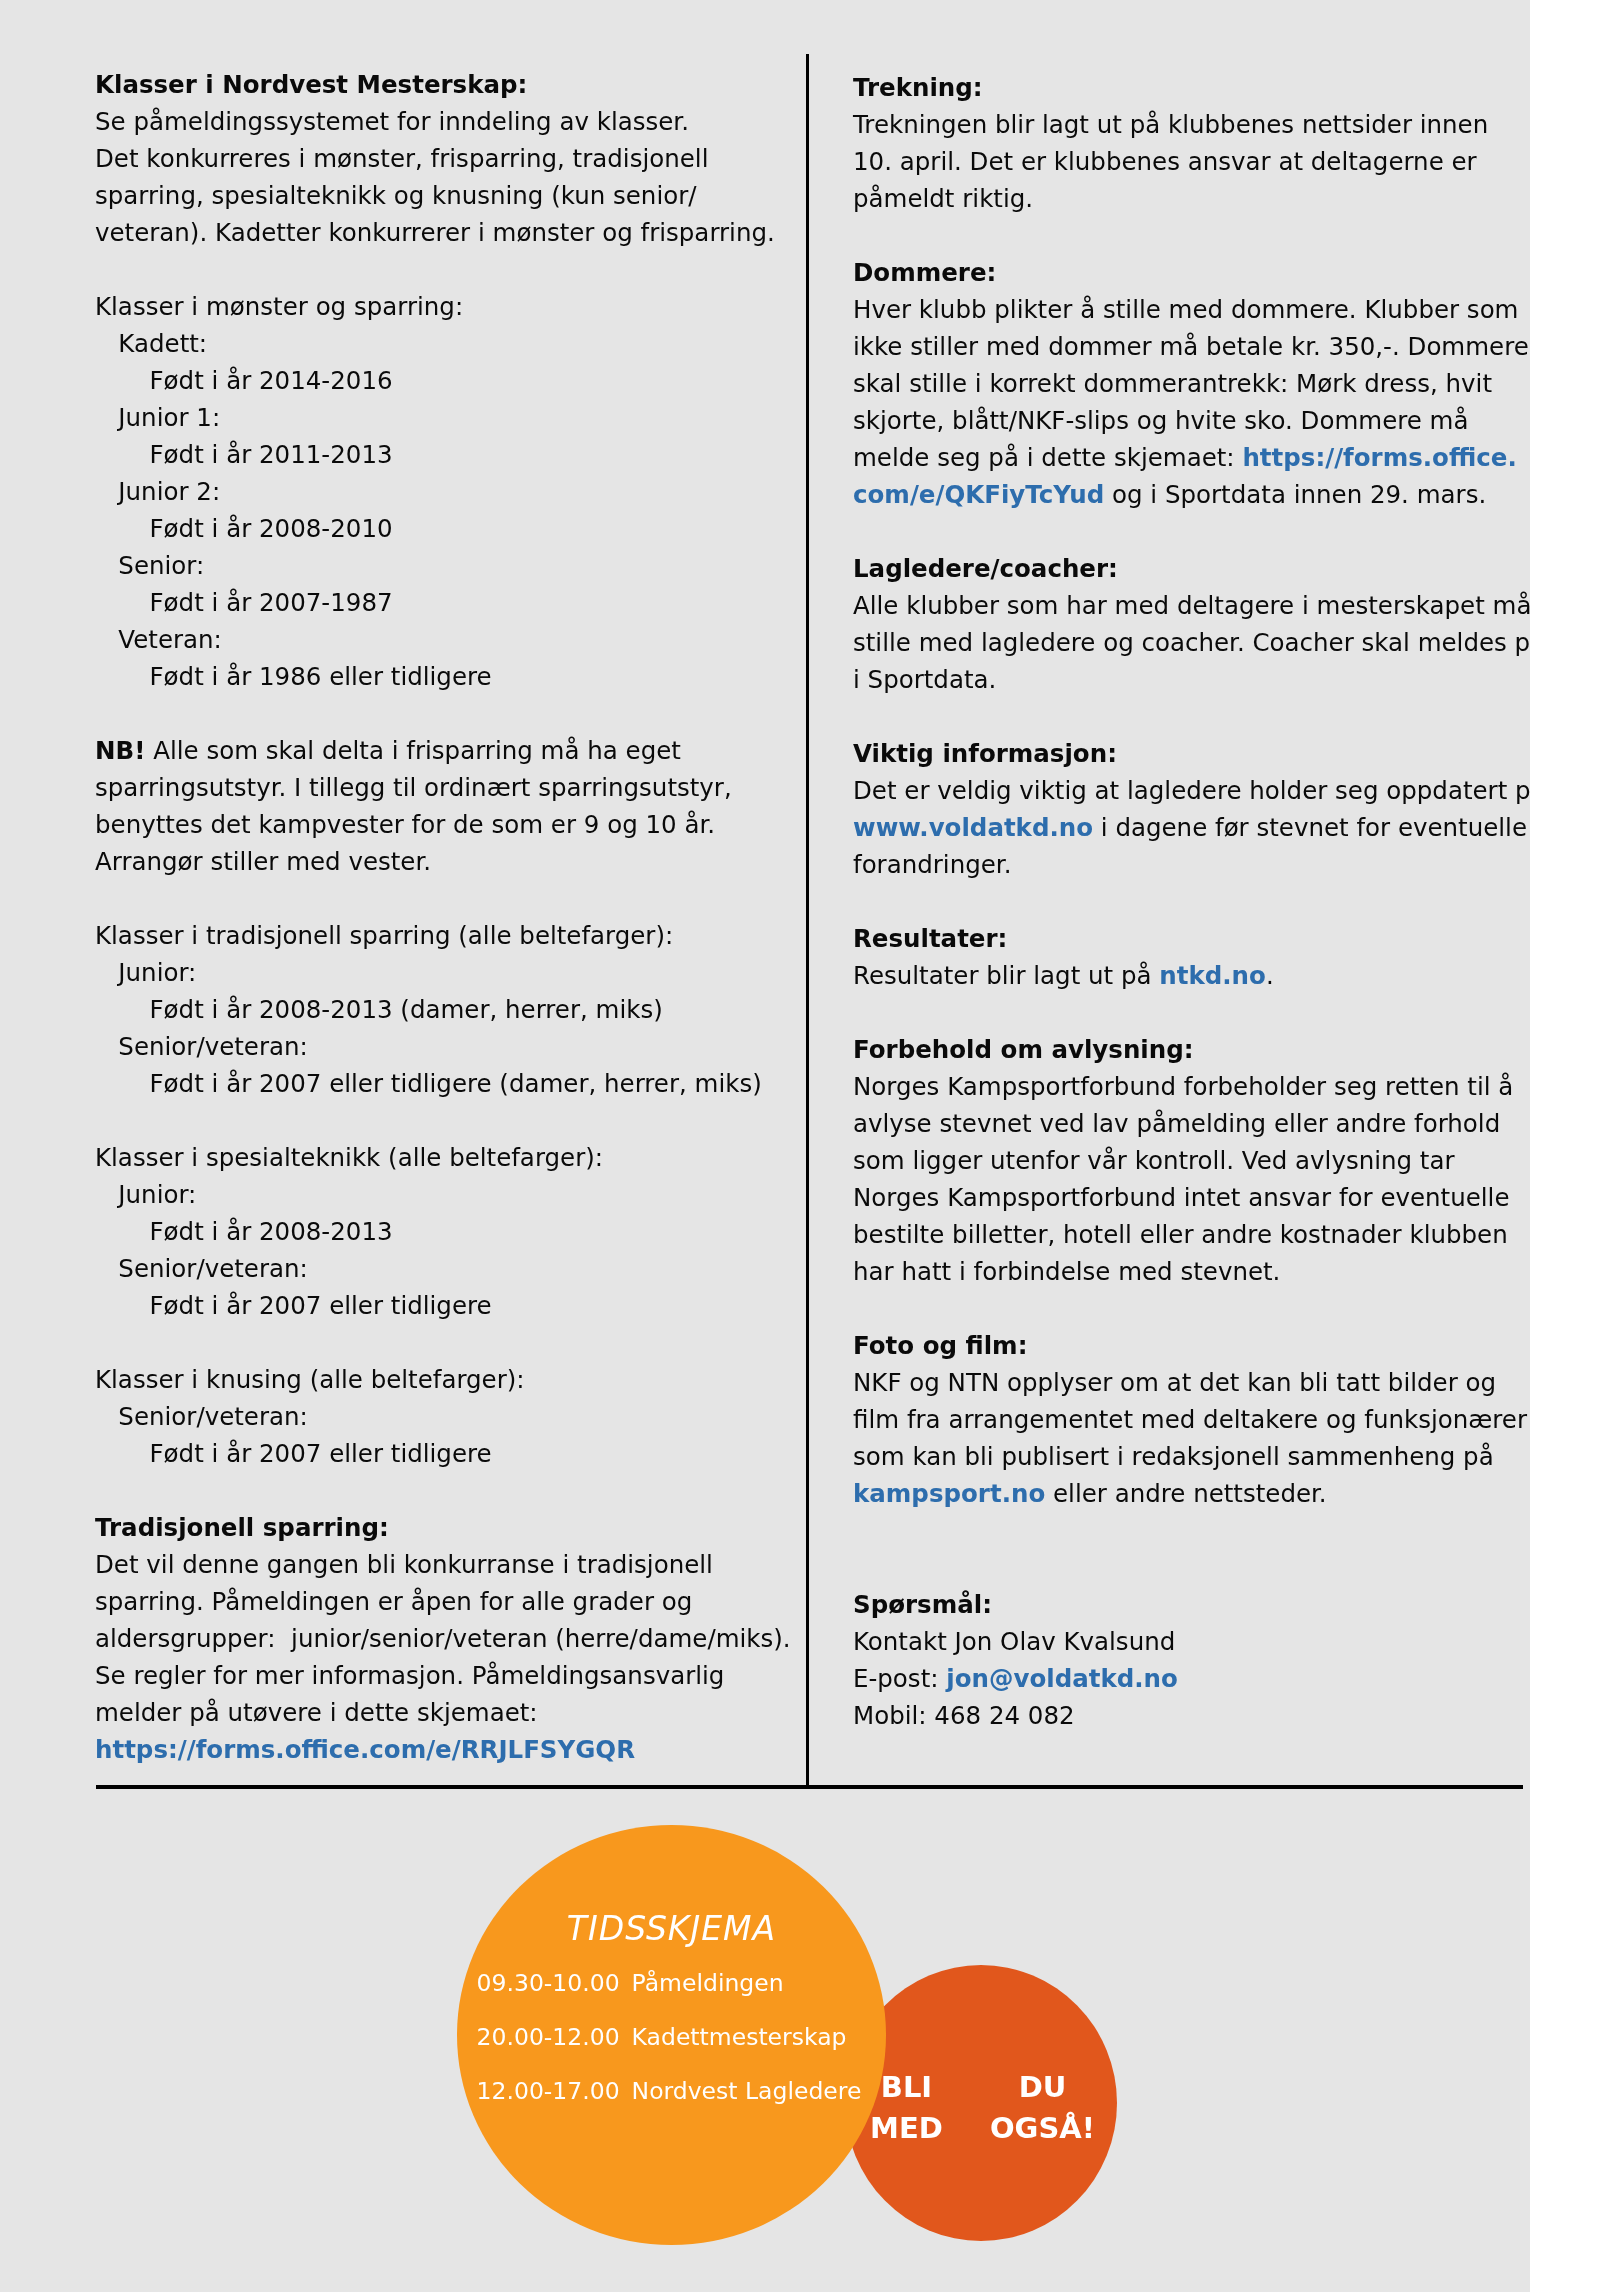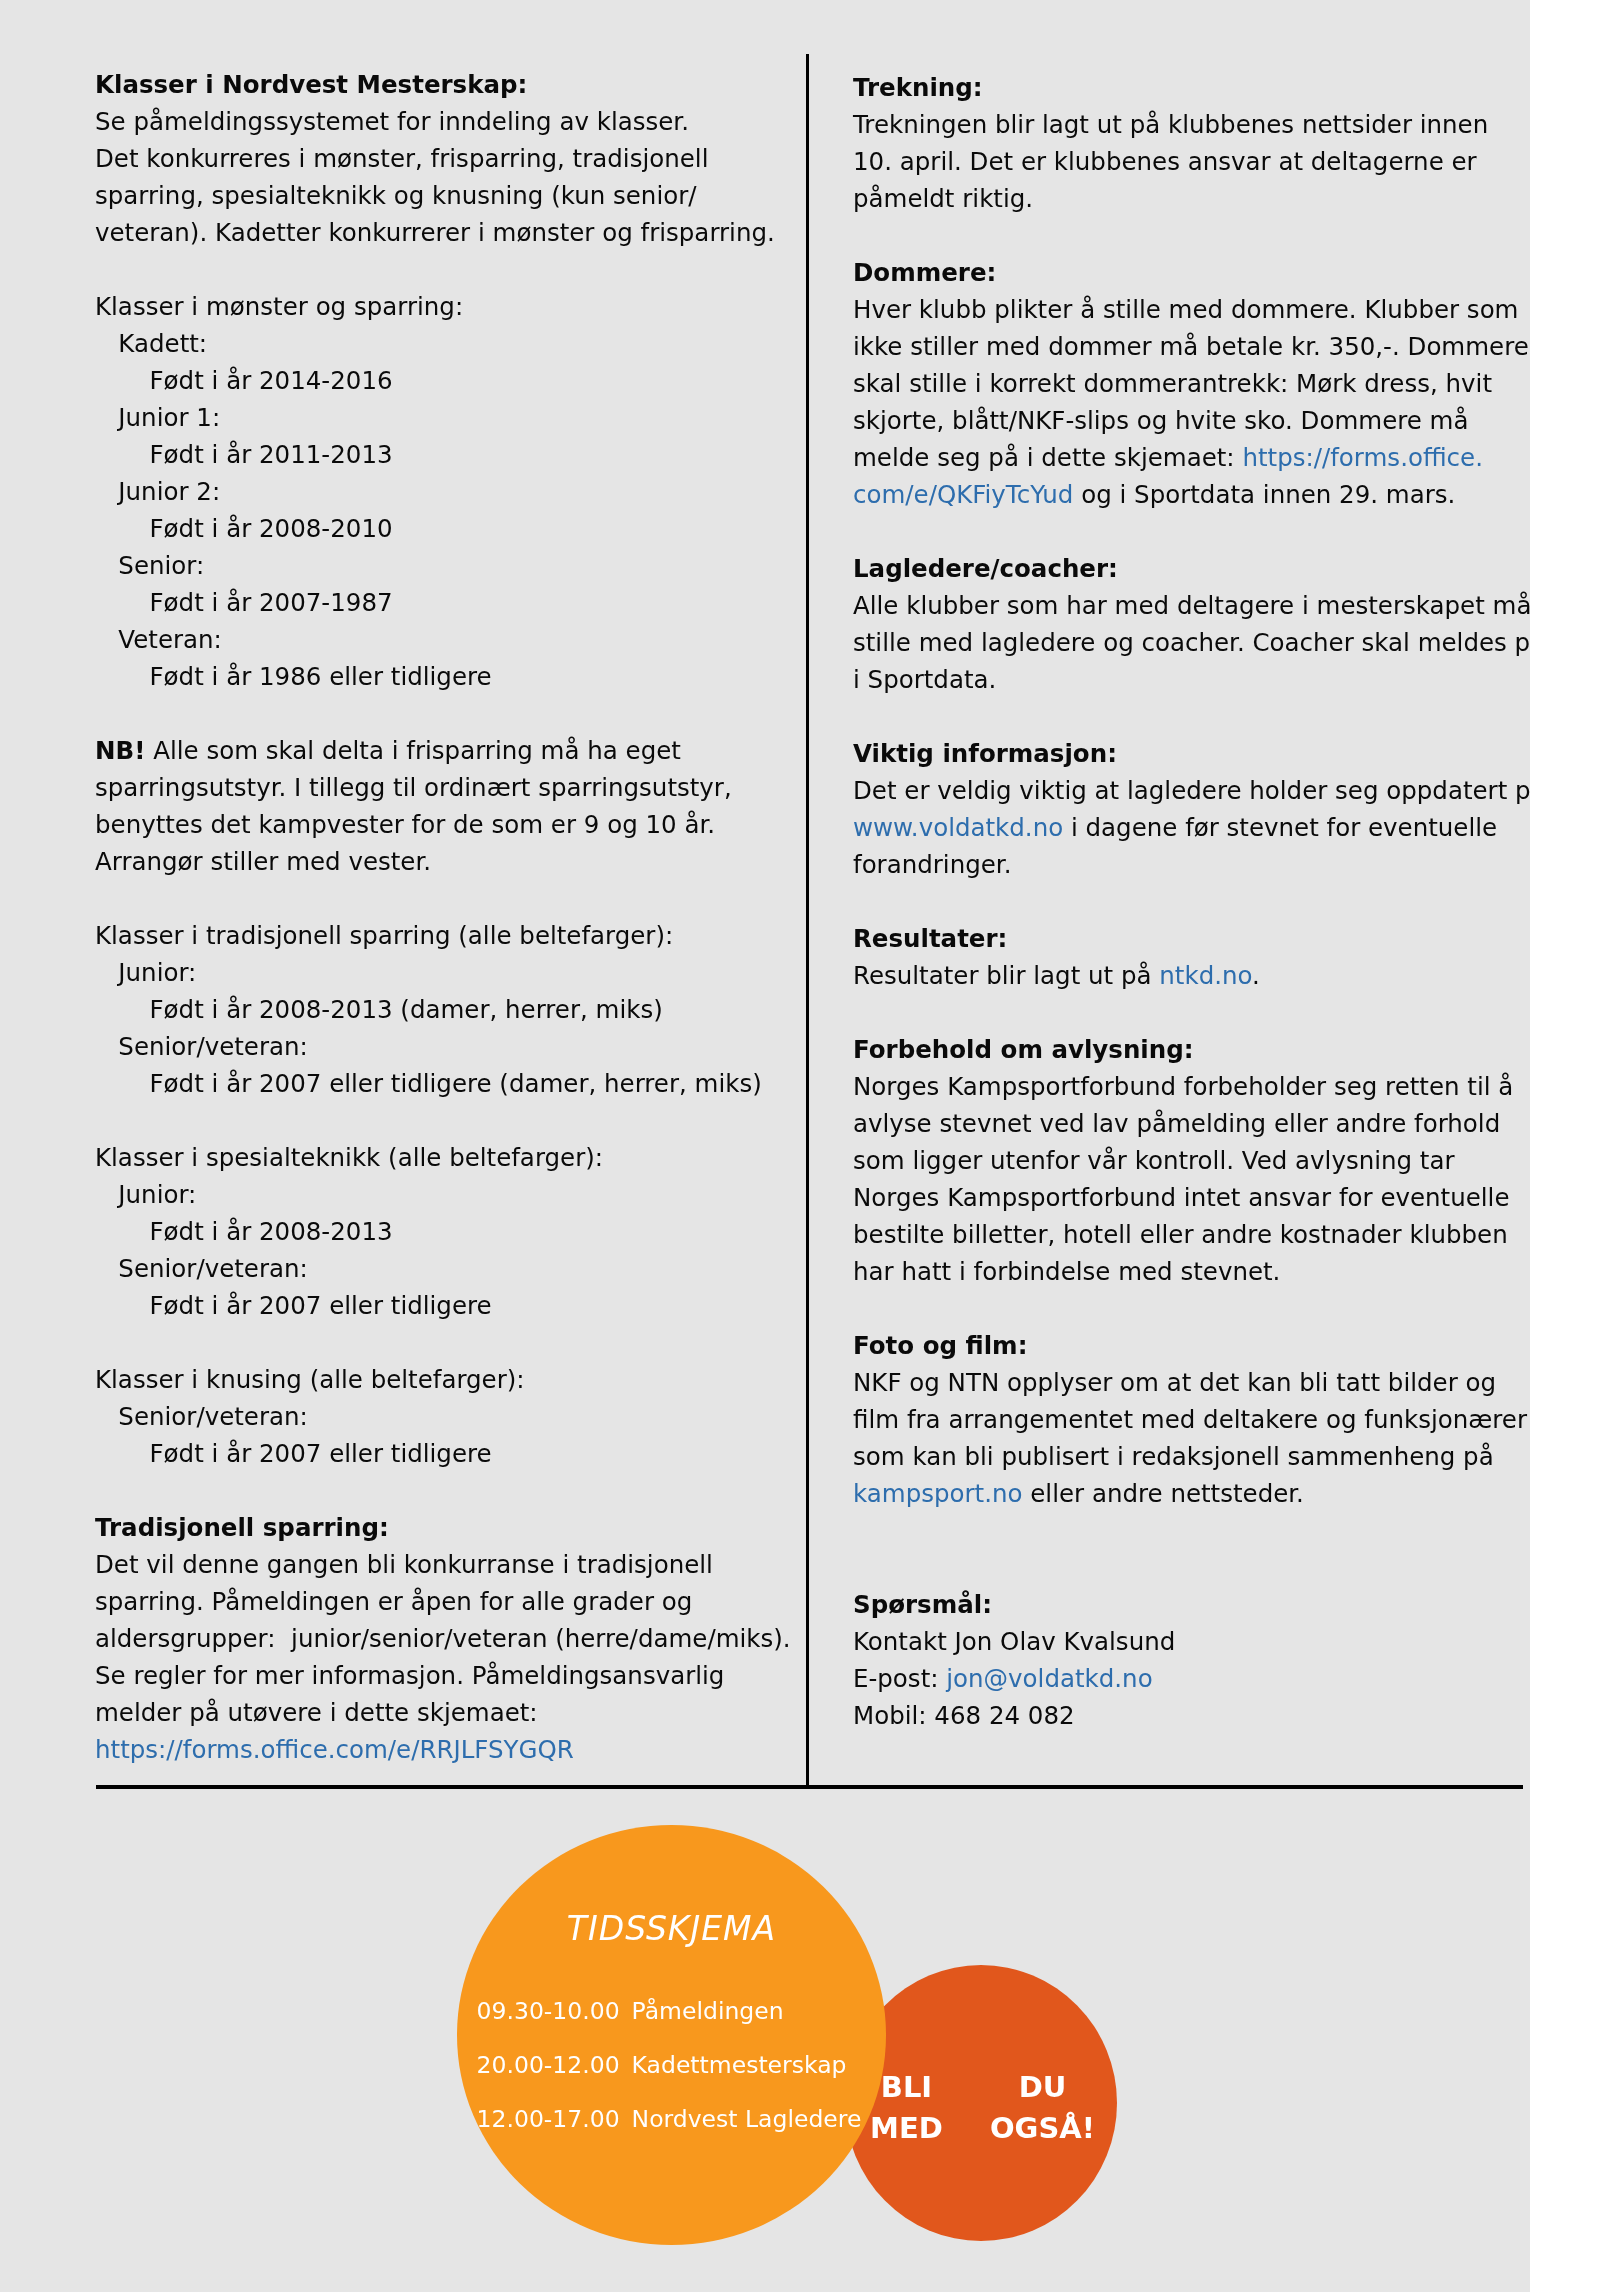--- a/index.html
+++ b/index.html
@@ -11,39 +11,39 @@
     font-size:24.5px;
     line-height:37px;
     color:#0a0a0a;
     overflow:hidden;
   }
   .col{position:absolute;white-space:pre;}
   .col-left{left:95px;top:66px;}
   .col-right{left:828px;top:69px;margin-left:25px;}
   .line{min-height:37px;}
   .b{font-weight:bold;}
-  .lnk{font-weight:normal;color:#2d6dad;cursor:pointer;text-align:right;}
+  .lnk{font-weight:bold;color:#2d6dad;cursor:pointer;text-align:right;}
   .divider-v{position:absolute;left:806px;top:54px;width:2.9px;height:1733px;background:#000;}
   .rule-h{position:absolute;left:96px;top:1785px;width:1427px;height:3.9px;background:#000;}
   .circle{position:absolute;border-radius:50%;}
   .circle-main{
     left:457px;top:1825px;width:429px;height:420px;
     background:#f8981d;z-index:2;color:#ffffff;
   }
   .circle-cta{
     left:845px;top:1965px;width:272px;height:276px;
     background:#e1571c;z-index:1;color:#ffffff;
     display:flex;flex-direction:row;align-items:center;justify-content:center;
     padding-top:9.8px;box-sizing:border-box;
   }
   .sched-title{
     position:absolute;left:0;right:0;top:84px;
     text-align:center;font-size:33px;letter-spacing:1px;line-height:39px;font-style:italic;
   }
-  .sched-rows{position:absolute;left:19.6px;top:145px;font-size:23.5px;line-height:27.4px;margin-top:28px;}
+  .sched-rows{position:absolute;left:19.6px;top:145px;font-size:23.5px;line-height:27.4px;}
   .sched-row{display:flex;height:54px;align-items:flex-start;}
   .sched-time{width:155px;flex:0 0 155px;}
   .cta-line{font-size:29px;font-weight:bold;line-height:41px;text-align:center;}
 </style>
 </head>
 <body>
 
 <div class="page">
 
   <div class="col col-left"><div class="line"><span class="b">Klasser i Nordvest Mesterskap:</span></div><div class="line"><span>Se påmeldingssystemet for inndeling av klasser.</span></div><div class="line"><span>Det konkurreres i mønster, frisparring, tradisjonell</span></div><div class="line"><span>sparring, spesialteknikk og knusning (kun senior/</span></div><div class="line"><span>veteran). Kadetter konkurrerer i mønster og frisparring.</span></div><div class="line"></div><div class="line"><span>Klasser i mønster og sparring:</span></div><div class="line"><span>   Kadett:</span></div><div class="line"><span>       Født i år 2014-2016</span></div><div class="line"><span>   Junior 1:</span></div><div class="line"><span>       Født i år 2011-2013</span></div><div class="line"><span>   Junior 2:</span></div><div class="line"><span>       Født i år 2008-2010</span></div><div class="line"><span>   Senior:</span></div><div class="line"><span>       Født i år 2007-1987</span></div><div class="line"><span>   Veteran:</span></div><div class="line"><span>       Født i år 1986 eller tidligere</span></div><div class="line"></div><div class="line"><span class="b">NB!</span><span> Alle som skal delta i frisparring må ha eget</span></div><div class="line"><span>sparringsutstyr. I tillegg til ordinært sparringsutstyr,</span></div><div class="line"><span>benyttes det kampvester for de som er 9 og 10 år.</span></div><div class="line"><span>Arrangør stiller med vester.</span></div><div class="line"></div><div class="line"><span>Klasser i tradisjonell sparring (alle beltefarger):</span></div><div class="line"><span>   Junior:</span></div><div class="line"><span>       Født i år 2008-2013 (damer, herrer, miks)</span></div><div class="line"><span>   Senior/veteran:</span></div><div class="line"><span>       Født i år 2007 eller tidligere (damer, herrer, miks)</span></div><div class="line"></div><div class="line"><span>Klasser i spesialteknikk (alle beltefarger):</span></div><div class="line"><span>   Junior:</span></div><div class="line"><span>       Født i år 2008-2013</span></div><div class="line"><span>   Senior/veteran:</span></div><div class="line"><span>       Født i år 2007 eller tidligere</span></div><div class="line"></div><div class="line"><span>Klasser i knusing (alle beltefarger):</span></div><div class="line"><span>   Senior/veteran:</span></div><div class="line"><span>       Født i år 2007 eller tidligere</span></div><div class="line"></div><div class="line"><span class="b">Tradisjonell sparring:</span></div><div class="line"><span>Det vil denne gangen bli konkurranse i tradisjonell</span></div><div class="line"><span>sparring. Påmeldingen er åpen for alle grader og</span></div><div class="line"><span>aldersgrupper:  junior/senior/veteran (herre/dame/miks).</span></div><div class="line"><span>Se regler for mer informasjon. Påmeldingsansvarlig</span></div><div class="line"><span>melder på utøvere i dette skjemaet:</span></div><div class="line"><span class="lnk">https://forms.office.com/e/RRJLFSYGQR</span></div></div>

